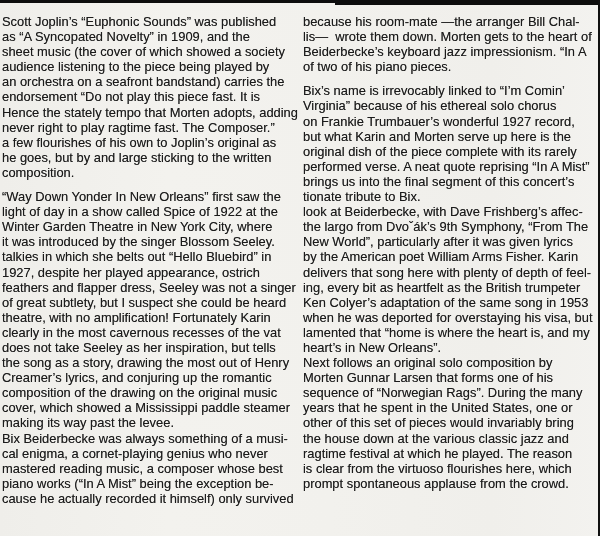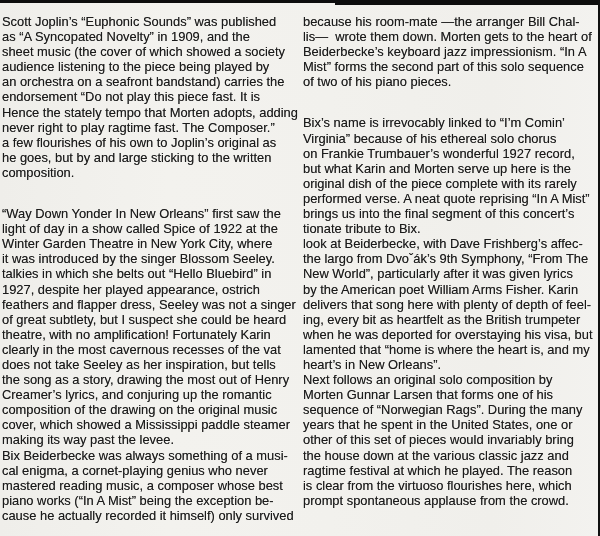--- a/index.html
+++ b/index.html
@@ -30,21 +30,21 @@
     background: #101010;
   }
   .columns {
     position: absolute;
     top: 14px; left: 2px;
     display: flex;
   }
   .column-left  { width: 283px; }
   .column-right { width: 289px; margin-left: 18px; }
   .paragraph { margin: 0; }
-  .paragraph.gap { margin-top: 26px; }
+  .paragraph.gap { margin-top: 9px; }
   .line {
     font-size: 12.9px;
     line-height: 15.1px;
     white-space: pre;
     text-shadow: 0 0 0.4px rgba(20,20,20,0.55);
   }
 </style>
 </head>
 <body>
 
@@ -90,40 +90,40 @@
           <div class="line">mastered reading music, a composer whose best</div>
           <div class="line">piano works (“In A Mist” being the exception be-</div>
           <div class="line">cause he actually recorded it himself) only survived</div>
         </div>
       </div>
     <div class="column column-right">
         <div class="paragraph">
           <div class="line">because his room-mate —the arranger Bill Chal-</div>
           <div class="line">lis—  wrote them down. Morten gets to the heart of</div>
           <div class="line">Beiderbecke’s keyboard jazz impressionism. “In A</div>
-          <div class="line">Mist” forms the second part of this solo sequence</div>
           <div class="line">of two of his piano pieces.</div>
         </div>
         <div class="paragraph gap">
           <div class="line">Bix’s name is irrevocably linked to “I’m Comin’</div>
           <div class="line">Virginia” because of his ethereal solo chorus</div>
           <div class="line">on Frankie Trumbauer’s wonderful 1927 record,</div>
           <div class="line">but what Karin and Morten serve up here is the</div>
           <div class="line">original dish of the piece complete with its rarely</div>
           <div class="line">performed verse. A neat quote reprising “In A Mist”</div>
           <div class="line">brings us into the final segment of this concert’s</div>
           <div class="line">tionate tribute to Bix.</div>
           <div class="line">look at Beiderbecke, with Dave Frishberg’s affec-</div>
         </div>
         <div class="paragraph">
           <div class="line">the largo from Dvoˇák’s 9th Symphony, “From The</div>
           <div class="line">New World”, particularly after it was given lyrics</div>
           <div class="line">by the American poet William Arms Fisher. Karin</div>
           <div class="line">delivers that song here with plenty of depth of feel-</div>
           <div class="line">ing, every bit as heartfelt as the British trumpeter</div>
+          <div class="line">Ken Colyer’s adaptation of the same song in 1953</div>
           <div class="line">when he was deported for overstaying his visa, but</div>
           <div class="line">lamented that “home is where the heart is, and my</div>
           <div class="line">heart’s in New Orleans”.</div>
         </div>
         <div class="paragraph">
           <div class="line">Next follows an original solo composition by</div>
           <div class="line">Morten Gunnar Larsen that forms one of his</div>
           <div class="line">sequence of “Norwegian Rags”. During the many</div>
           <div class="line">years that he spent in the United States, one or</div>
           <div class="line">other of this set of pieces would invariably bring</div>

